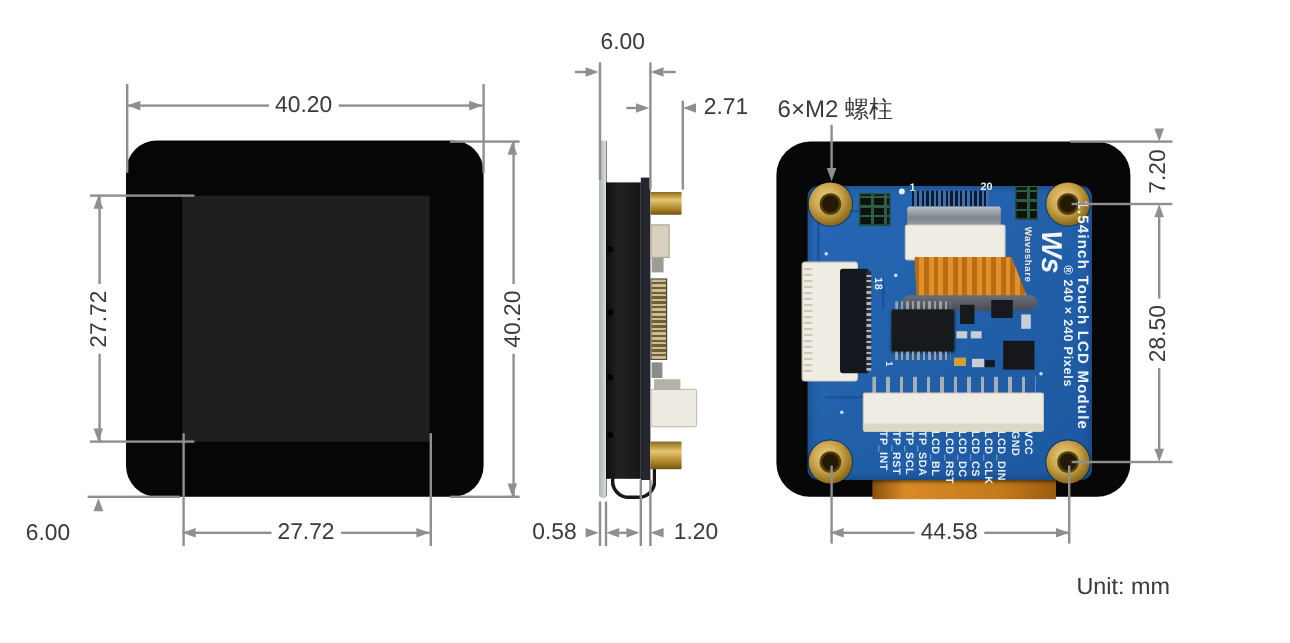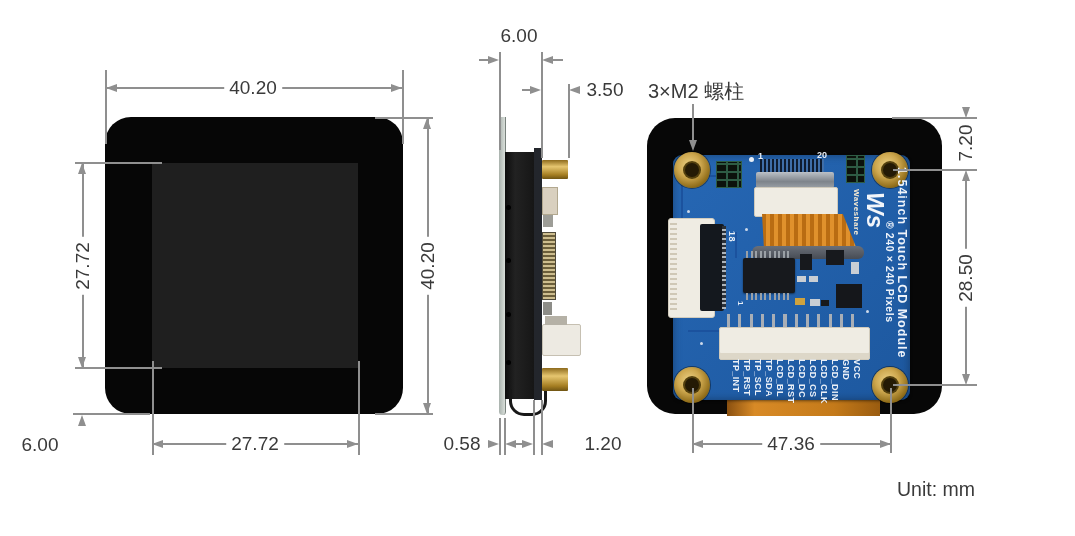--- a/index.html
+++ b/index.html
@@ -167,52 +167,52 @@
   <div class="hl" style="left:479px;top:59px;width:10px;"></div>
   <div class="arr" style="left:488px;top:56px;"></div>
   <div class="arl" style="left:542px;top:56px;"></div>
   <div class="hl" style="left:553px;top:59px;width:10px;"></div>
   <span class="dim" style="left:519px;top:36px;">6.00</span>
 
   <div class="vl" style="left:568px;top:84px;height:74px;"></div>
   <div class="hl" style="left:522px;top:89px;width:10px;"></div>
   <div class="arr" style="left:530px;top:86px;"></div>
   <div class="arl" style="left:569px;top:86px;"></div>
-  <span class="dim" style="left:605px;top:90px;">3.50</span>
+  <span class="dim" style="left:605px;top:90px;">2.71</span>
 
   <div class="vl" style="left:499px;top:418px;height:37px;"></div>
   <div class="vl" style="left:504px;top:418px;height:37px;"></div>
   <div class="arr" style="left:488px;top:440px;"></div>
   <div class="arl" style="left:505px;top:440px;"></div>
   <span class="dim" style="left:462px;top:444px;">0.58</span>
 
   <div class="vl" style="left:533px;top:400px;height:55px;"></div>
   <div class="vl" style="left:541px;top:400px;height:55px;"></div>
   <div class="hl" style="left:516px;top:443px;width:7px;"></div>
   <div class="arr" style="left:522px;top:440px;"></div>
   <div class="arl" style="left:542px;top:440px;"></div>
-  <span class="dim" style="left:603px;top:444px;">1.20</span>
-
-  <span class="note" style="left:648px;top:91px;">3×M2 螺柱</span>
+  <span class="dim" style="left:580px;top:444px;">1.20</span>
+
+  <span class="note" style="left:648px;top:91px;">6×M2 螺柱</span>
   <div class="vl" style="left:692px;top:104px;height:37px;"></div>
   <div class="ard" style="left:689px;top:140px;"></div>
 
   <div class="hl" style="left:892px;top:117px;width:85px;"></div>
   <div class="hl" style="left:893px;top:169px;width:84px;"></div>
   <div class="ard" style="left:962px;top:107px;"></div>
   <div class="aru" style="left:962px;top:170px;"></div>
   <span class="dimv" style="left:966px;top:143px;">7.20</span>
 
   <div class="vl" style="left:965px;top:181px;height:194px;"></div>
   <div class="ard" style="left:962px;top:374px;"></div>
   <div class="hl" style="left:893px;top:384px;width:84px;"></div>
   <span class="dimv" style="left:966px;top:278px;">28.50</span>
 
   <div class="vl" style="left:692px;top:388px;height:65px;"></div>
   <div class="vl" style="left:890px;top:388px;height:65px;"></div>
   <div class="hl" style="left:692px;top:443px;width:198px;"></div>
   <div class="arl" style="left:692px;top:440px;"></div>
   <div class="arr" style="left:880px;top:440px;"></div>
-  <span class="dim" style="left:791px;top:444px;">47.36</span>
+  <span class="dim" style="left:791px;top:444px;">44.58</span>
 
   <span class="dim" style="left:936px;top:489px;font-size:19.5px;">Unit: mm</span>
 
 </div>
 
 </body></html>

